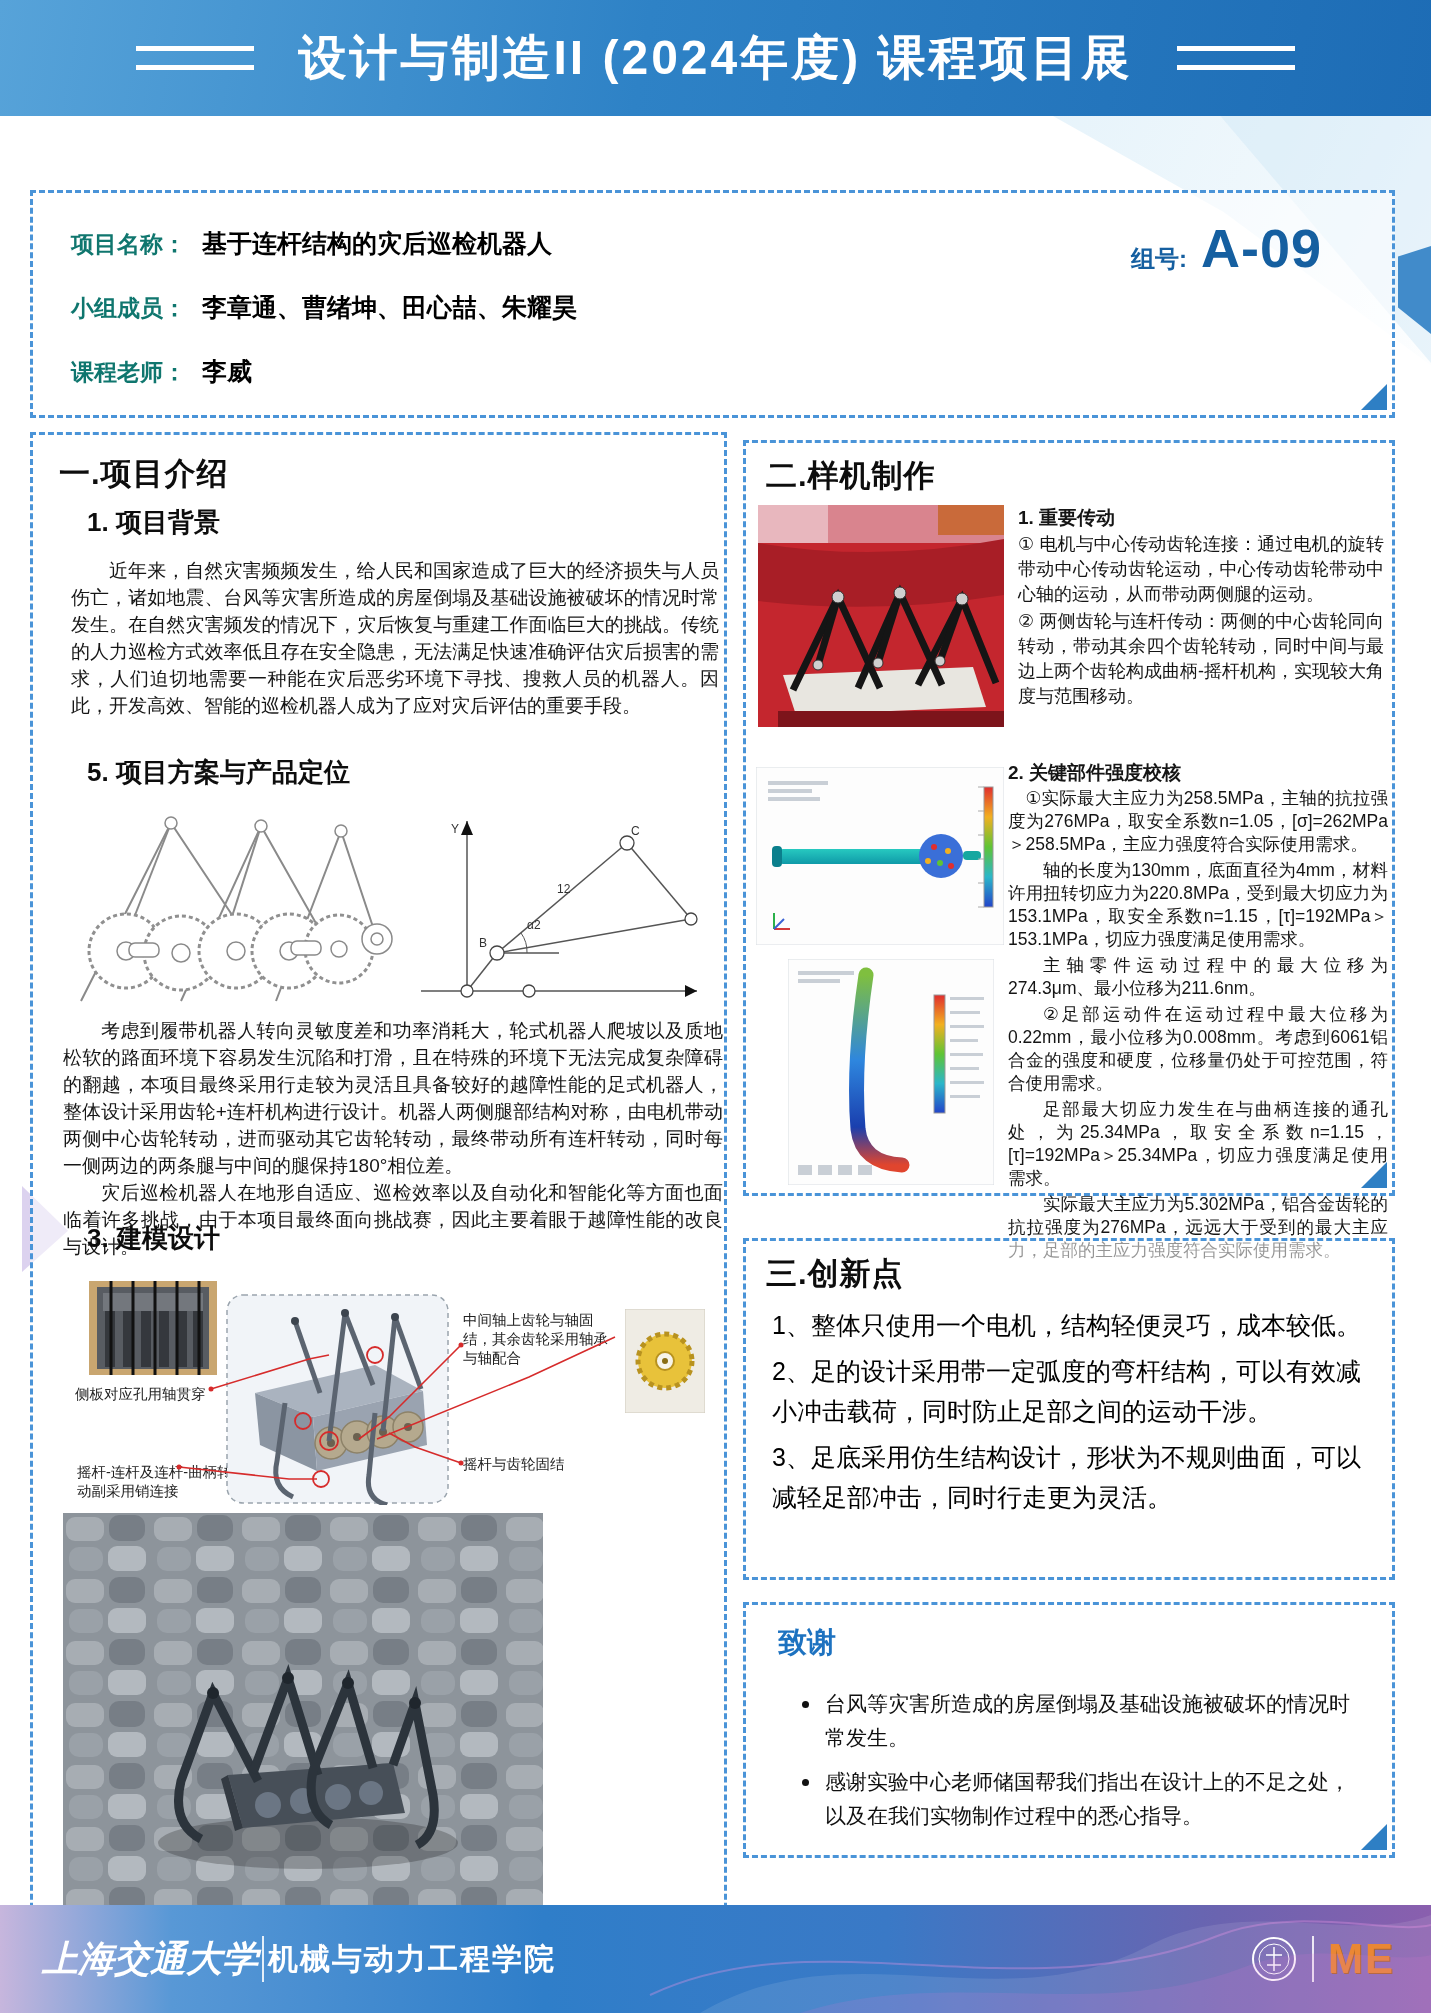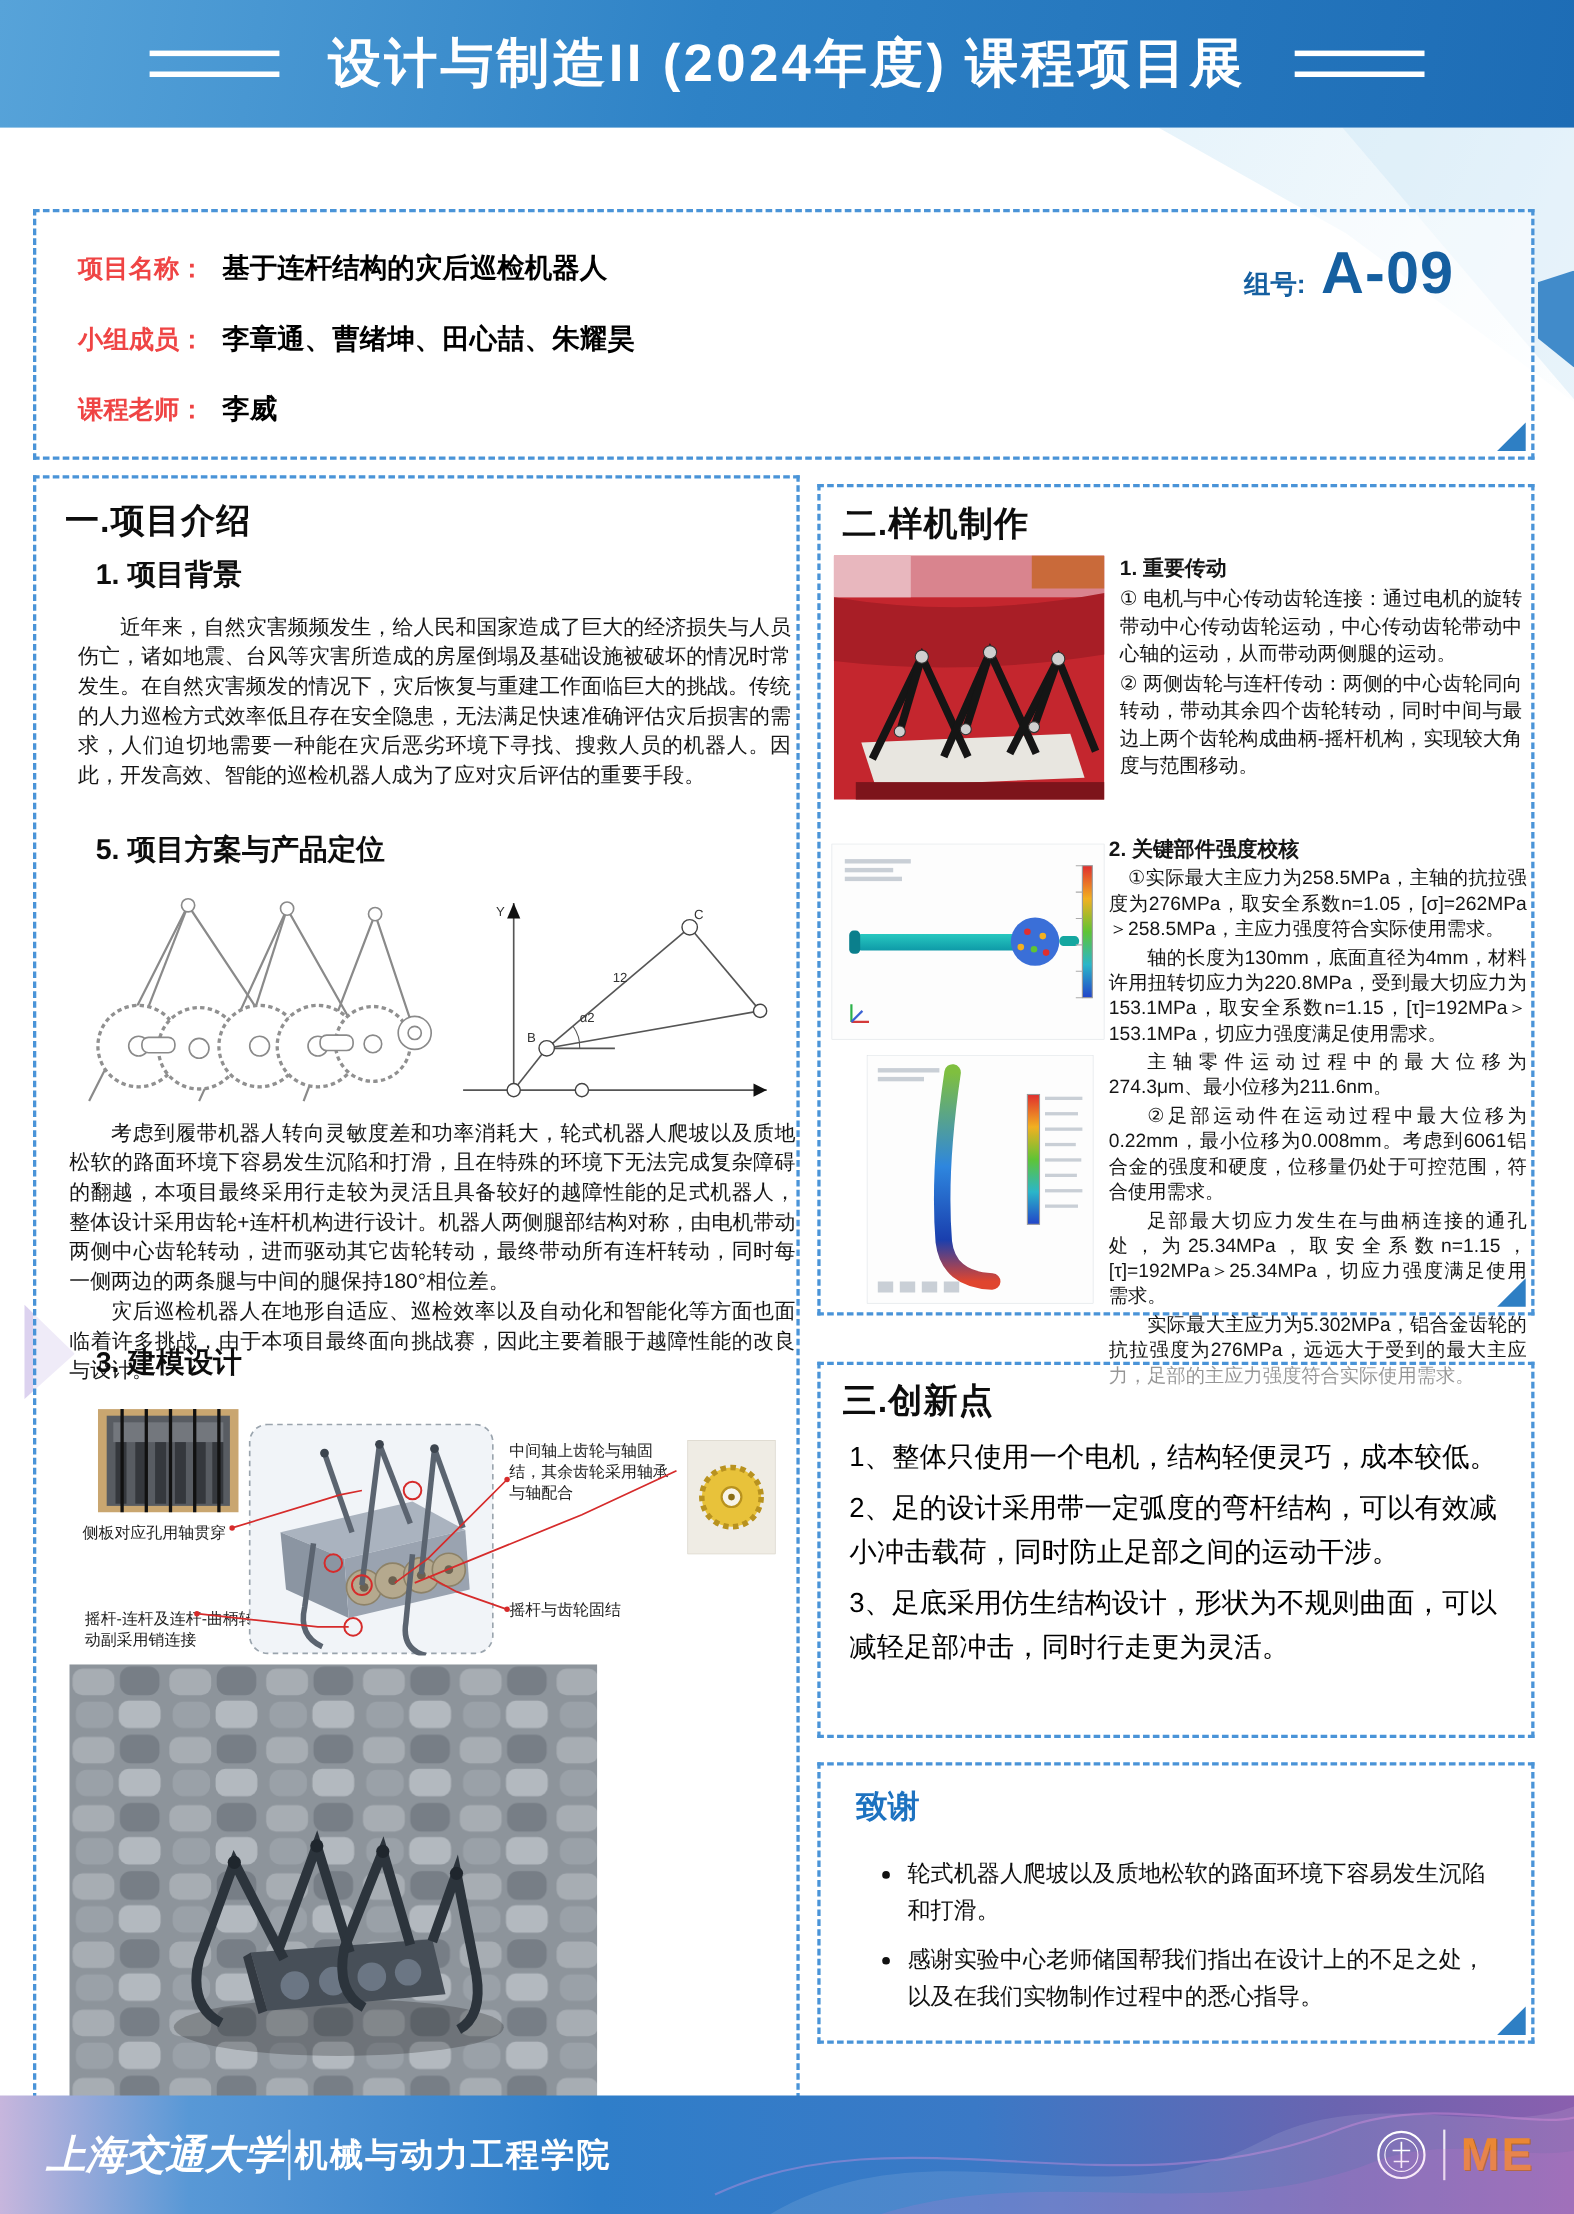--- a/index.html
+++ b/index.html
@@ -18,21 +18,21 @@
   .banner h1{margin:0;color:#fff;font-size:48px;font-weight:900;letter-spacing:3px;}
   .dline{width:118px;height:14px;border-top:5px solid #fff;border-bottom:5px solid #fff;}
 
   
   .box{position:absolute;border:3px dashed #4a94d8;box-sizing:border-box;background:rgba(255,255,255,.55);}
   .tri-corner{position:absolute;right:5px;bottom:5px;width:0;height:0;border-left:26px solid transparent;border-bottom:26px solid #2e7fc4;}
 
   
   .info-box{left:30px;top:190px;width:1365px;height:228px;}
   .info-row{position:absolute;left:38px;display:flex;align-items:baseline;gap:16px;}
-  .ilabel{font-size:23px;font-weight:900;color:#ef4444;text-align:right;}
+  .ilabel{font-size:23px;font-weight:900;color:#0f766e;text-align:right;}
   .ival{font-size:25px;font-weight:900;color:#000;}
   .group-badge{position:absolute;right:70px;top:24px;display:flex;align-items:baseline;gap:14px;color:#155fa0;}
   .glabel{font-size:24px;font-weight:900;}
   .gnum{font-size:54px;font-weight:900;letter-spacing:1px;}
 
   
   .h2{position:absolute;font-size:31px;font-weight:900;color:#0d0d0d;letter-spacing:1px;}
   .h3{position:absolute;font-size:26px;font-weight:900;color:#0d0d0d;}
   .body-text{position:absolute;font-size:19px;line-height:27px;text-align:justify;color:#161616;}
   .body-text p{margin:0;}
@@ -445,21 +445,21 @@
       <div>2、足的设计采用带一定弧度的弯杆结构，可以有效减小冲击载荷，同时防止足部之间的运动干涉。</div>
       <div>3、足底采用仿生结构设计，形状为不规则曲面，可以减轻足部冲击，同时行走更为灵活。</div>
     </div>
   </section>
 
   <section class="box ack-box">
     <div class="ack-title">致谢</div>
     <div class="ack-list">
       <div class="ack-item">
         <span class="dot"></span>
-        <span>轮式机器人爬坡以及质地松软的路面环境下容易发生沉陷和打滑。</span>
+        <span>台风等灾害所造成的房屋倒塌及基础设施被破坏的情况时常发生。</span>
       </div>
       <div class="ack-item">
         <span class="dot"></span>
         <span>感谢实验中心老师储国帮我们指出在设计上的不足之处，以及在我们实物制作过程中的悉心指导。</span>
       </div>
     </div>
     <span class="tri-corner"></span>
   </section>
 
   <footer class="footer">

